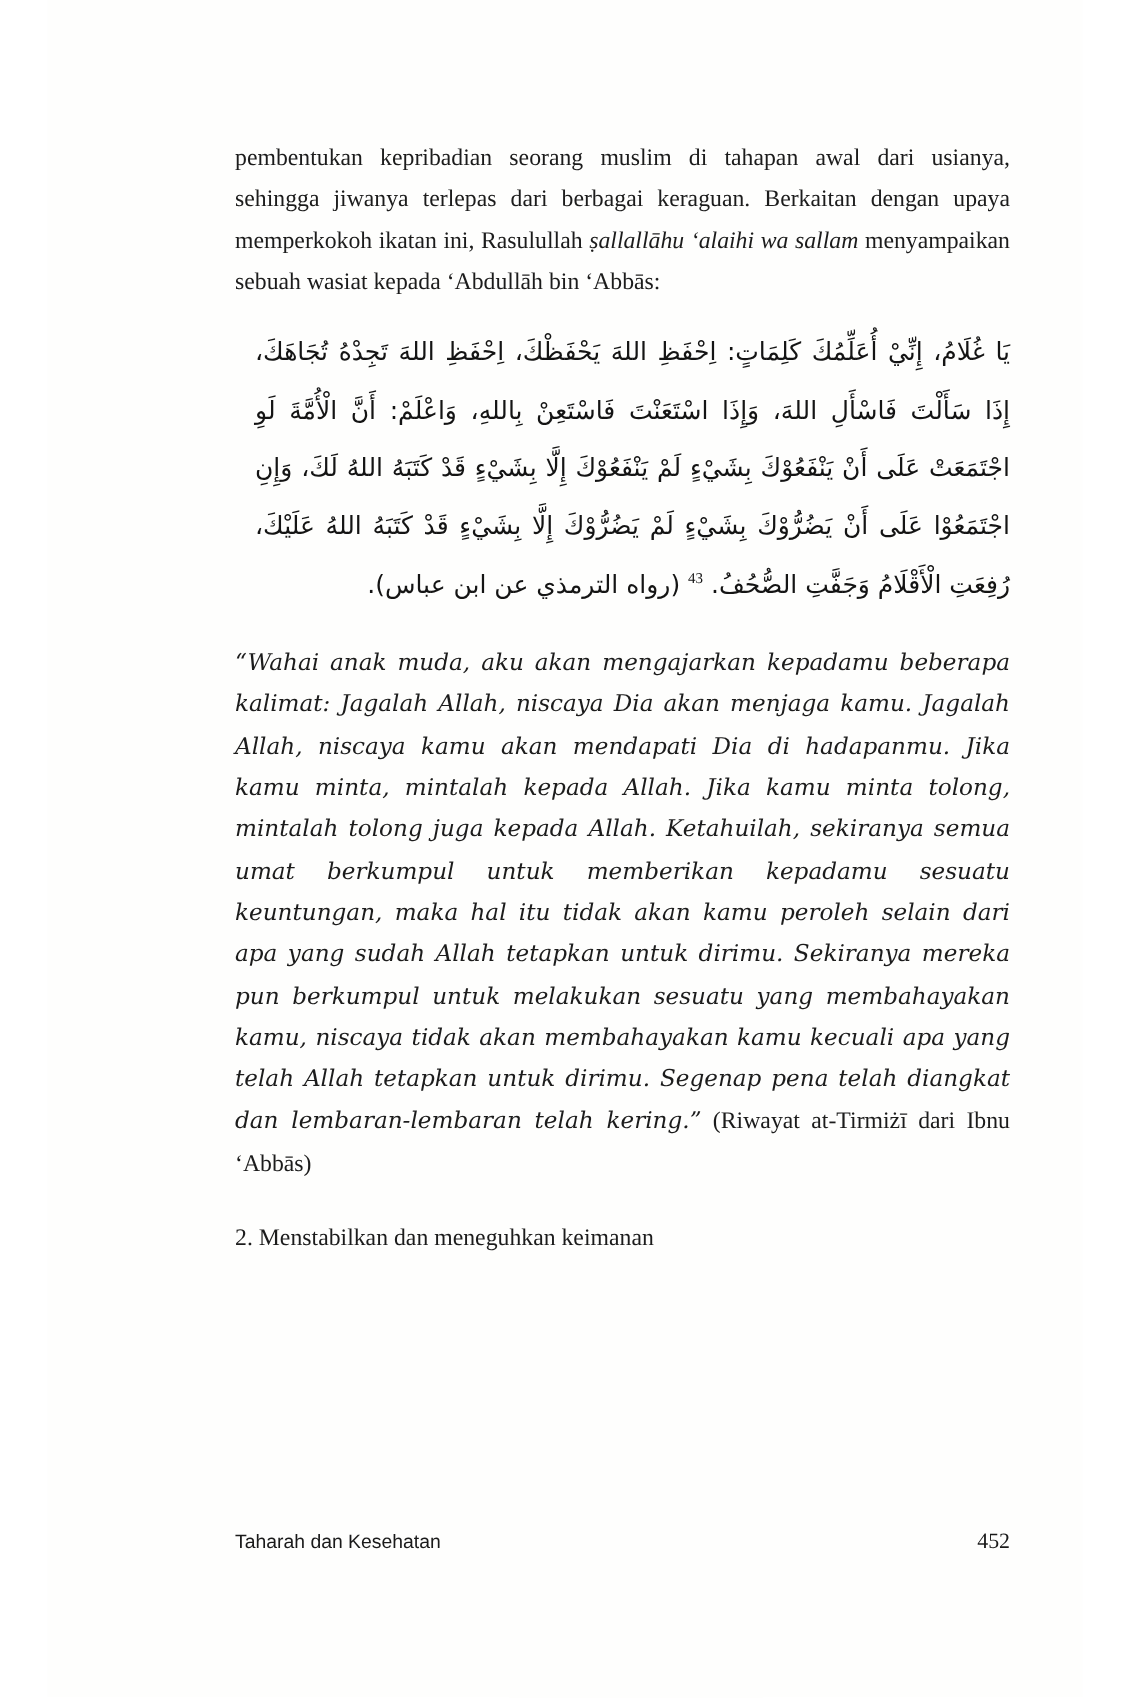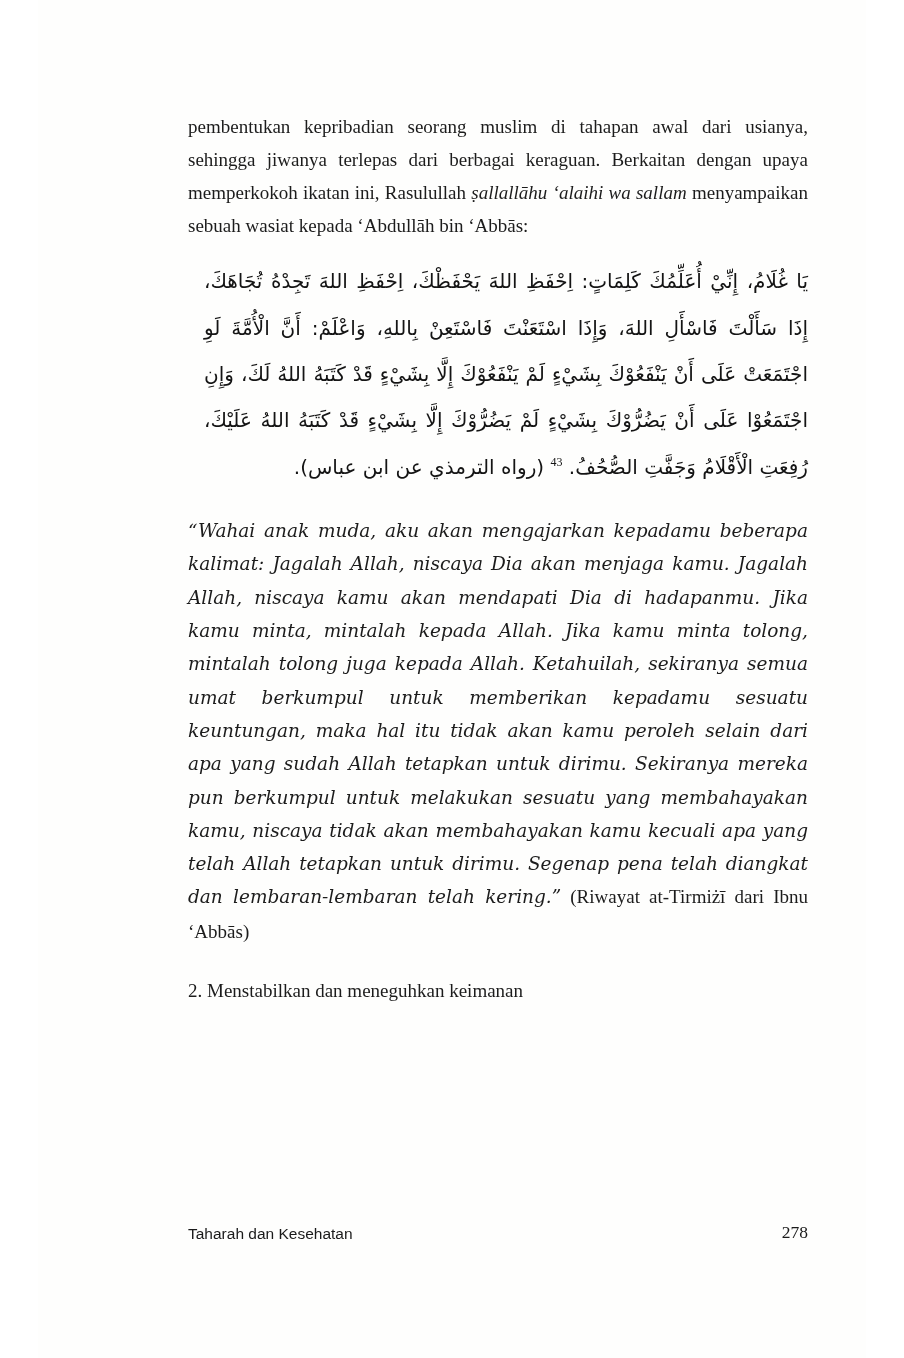--- a/index.html
+++ b/index.html
@@ -116,16 +116,16 @@
 
     <p class="section-heading">2. Menstabilkan dan meneguhkan keimanan</p>
 
 
 
 
   </div>
 
   <div class="footer">
     <span class="footer-title">Taharah dan Kesehatan</span>
-    <span class="footer-page">278</span>
+    <span class="footer-page">452</span>
   </div>
 
 </div>
 
 </body></html>

